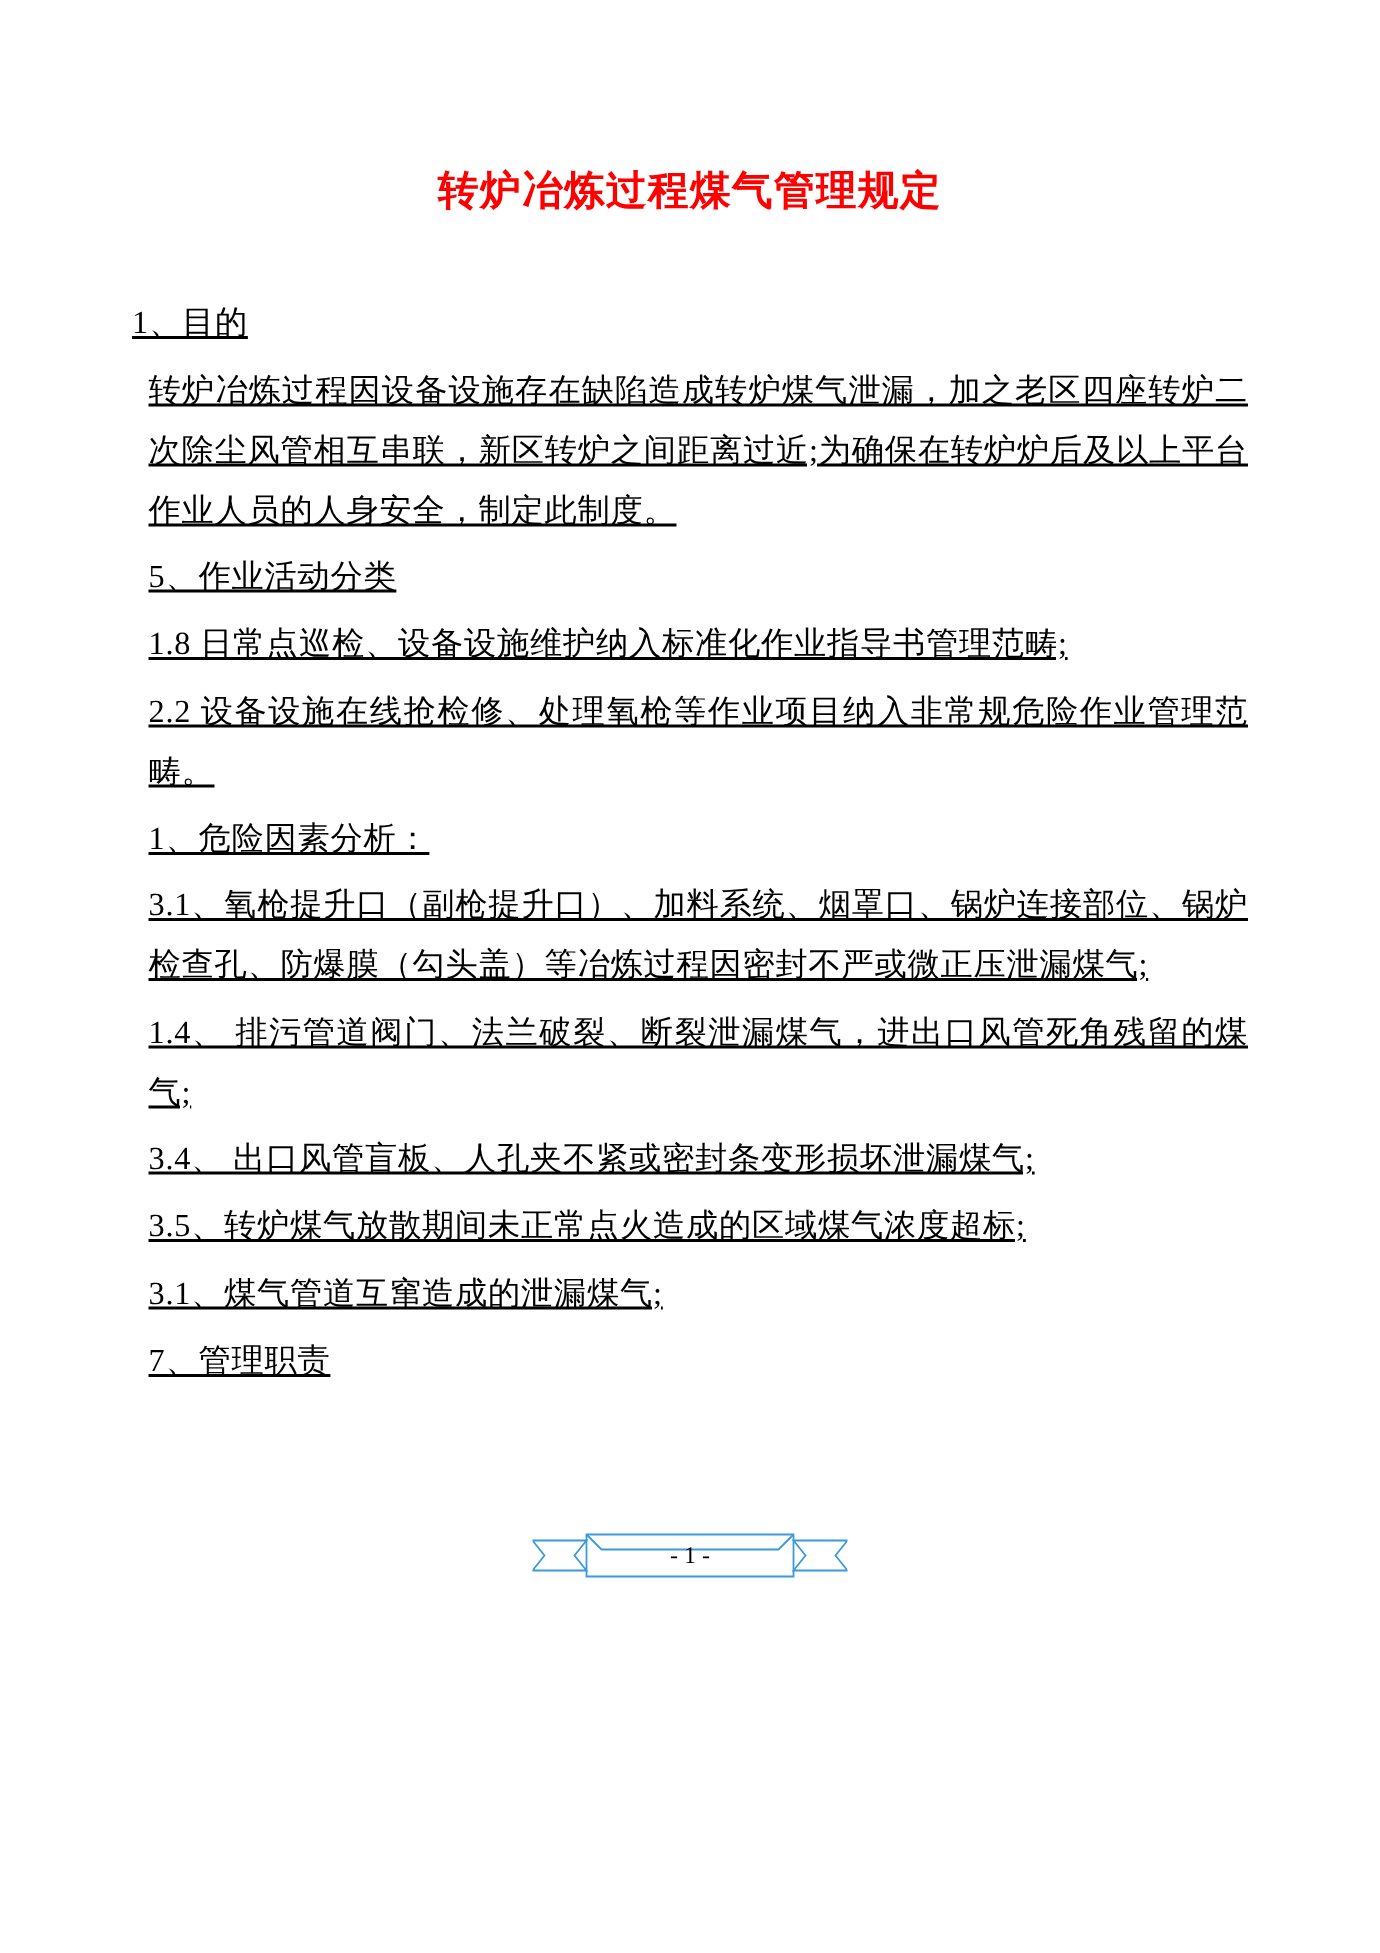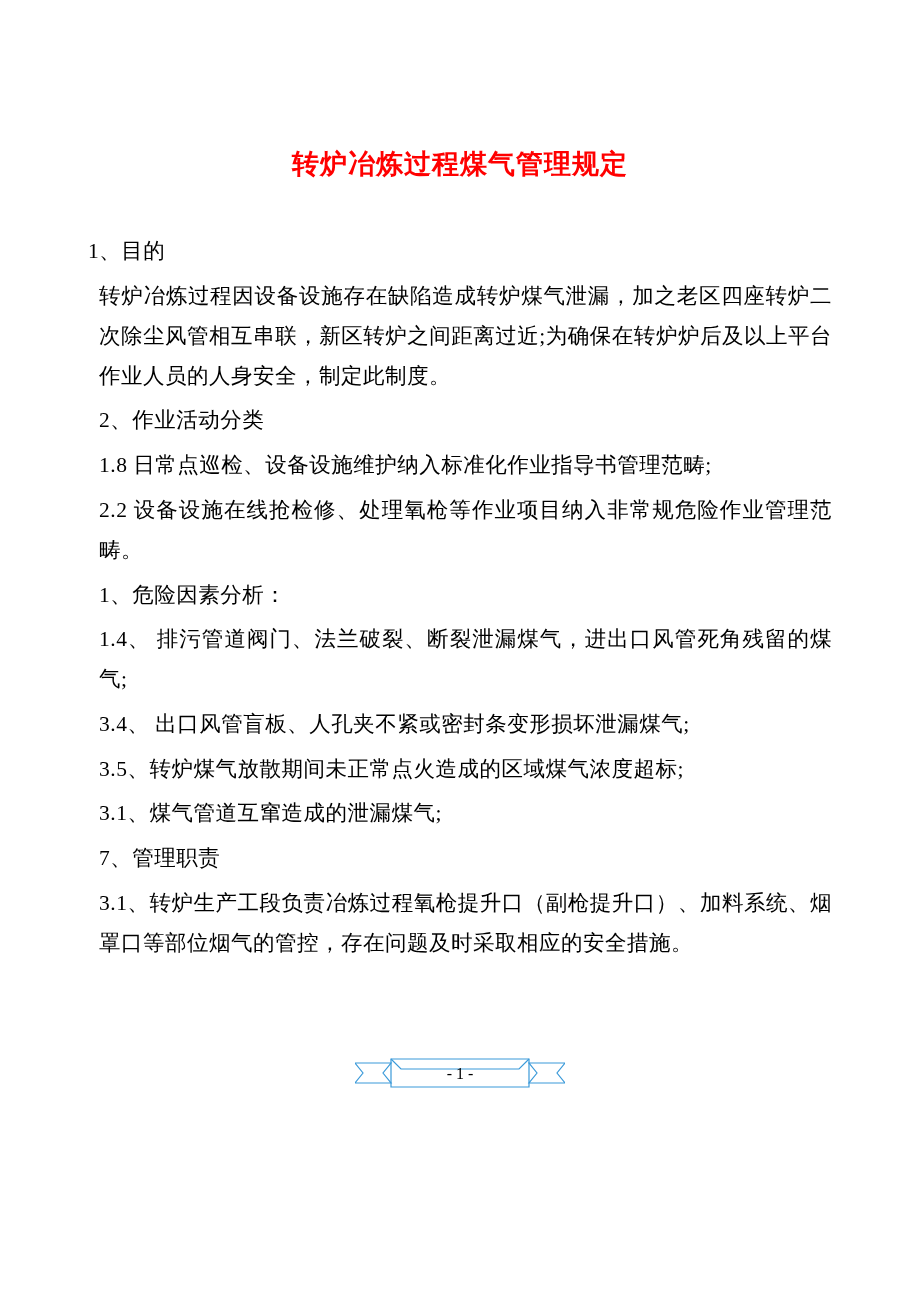--- a/index.html
+++ b/index.html
@@ -14,21 +14,20 @@
     color: #000000;
     position: relative;
     overflow: hidden;
   }
   .page {
     width: 920px;
     height: 1110px;
     box-sizing: border-box;
     padding: 0 88px;
     position: relative;
-    margin-top: 36px;
   }
   .doc-title {
     text-align: center;
     color: #ff0000;
     font-family: "DejaVu Sans", "Liberation Sans", sans-serif;
     font-weight: bold;
     font-size: 27px;
     letter-spacing: 1px;
     margin: 0;
     padding-top: 112px;
@@ -36,20 +35,21 @@
   }
   .body-block {
     margin-top: 52px;
   }
   p.para {
     margin: 0 0 5px 0;
     font-size: 21.5px;
     line-height: 1.85;
     text-align: justify;
     letter-spacing: 0.5px;
+    text-decoration: underline;
   }
   p.indent1 {
     text-indent: 0;
     padding-left: 0;
   }
   p.indent2 {
     padding-left: 11px;
   }
   .footer {
     position: absolute;
@@ -86,30 +86,30 @@
 </head>
 <body>
 
 <div class="page">
 
   <h1 class="doc-title">转炉冶炼过程煤气管理规定</h1>
 
   <div class="body-block">
     <p class="para indent1">1、目的</p>
     <p class="para indent2">转炉冶炼过程因设备设施存在缺陷造成转炉煤气泄漏，加之老区四座转炉二次除尘风管相互串联，新区转炉之间距离过近;为确保在转炉炉后及以上平台作业人员的人身安全，制定此制度。</p>
-    <p class="para indent2">2、作业活动分类</p>
+    <p class="para indent2">5、作业活动分类</p>
     <p class="para indent2">1.8 日常点巡检、设备设施维护纳入标准化作业指导书管理范畴;</p>
     <p class="para indent2">2.2 设备设施在线抢检修、处理氧枪等作业项目纳入非常规危险作业管理范畴。</p>
     <p class="para indent2">1、危险因素分析：</p>
+    <p class="para indent2">3.1、氧枪提升口（副枪提升口）、加料系统、烟罩口、锅炉连接部位、锅炉检查孔、防爆膜（勾头盖）等冶炼过程因密封不严或微正压泄漏煤气;</p>
     <p class="para indent2">1.4、 排污管道阀门、法兰破裂、断裂泄漏煤气，进出口风管死角残留的煤气;</p>
     <p class="para indent2">3.4、 出口风管盲板、人孔夹不紧或密封条变形损坏泄漏煤气;</p>
     <p class="para indent2">3.5、转炉煤气放散期间未正常点火造成的区域煤气浓度超标;</p>
     <p class="para indent2">3.1、煤气管道互窜造成的泄漏煤气;</p>
     <p class="para indent2">7、管理职责</p>
-    <p class="para indent2">3.1、转炉生产工段负责冶炼过程氧枪提升口（副枪提升口）、加料系统、烟罩口等部位烟气的管控，存在问题及时采取相应的安全措施。</p>
   </div>
 
   <div class="footer">
     <div class="ribbon">
       <svg class="ribbon-svg" width="210" height="40" viewBox="0 0 210 40">
         <path d="M0 8 L36 8 L28 18 L36 28 L0 28 L8 18 Z" fill="none" stroke="#3b9ad9" stroke-width="1.2"></path>
         <path d="M210 8 L174 8 L182 18 L174 28 L210 28 L202 18 Z" fill="none" stroke="#3b9ad9" stroke-width="1.2"></path>
         <path d="M36 4 L174 4 L174 32 L36 32 Z" fill="none" stroke="#3b9ad9" stroke-width="1.2"></path>
         <path d="M36 4 L46 14 L164 14 L174 4" fill="none" stroke="#3b9ad9" stroke-width="1.2"></path>
       </svg>

